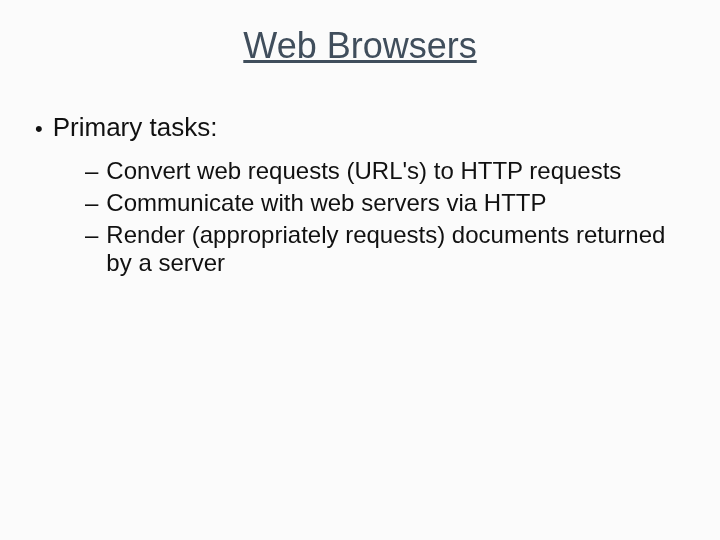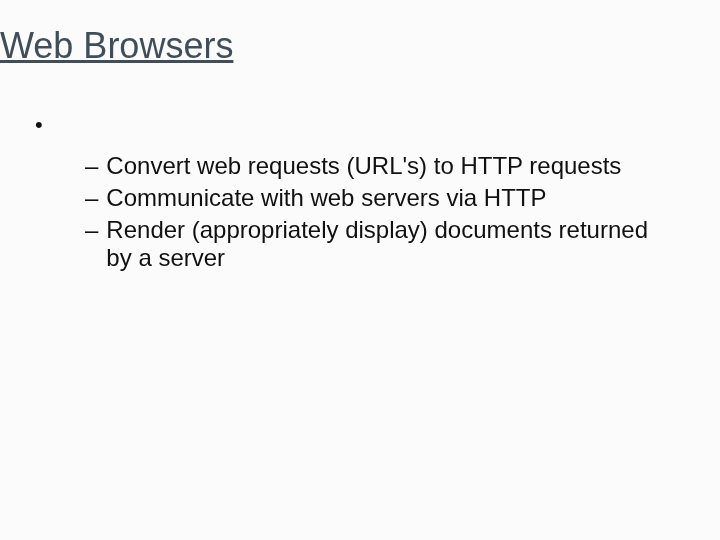--- a/index.html
+++ b/index.html
@@ -6,21 +6,21 @@
     body {
       width: 720px;
       height: 540px;
       background: #fbfbfb;
       font-family: Arial, Helvetica, sans-serif;
       color: #1a1a1a;
       padding-top: 25px;
       overflow: hidden;
     }
     .title {
-      text-align: left;
+      text-align: center;
       font-size: 36px;
       color: #404e5c;
       text-decoration: underline;
       margin-bottom: 45px;
       font-weight: 400;
     }
     .content {
       padding-left: 35px;
       padding-right: 50px;
     }
@@ -54,28 +54,29 @@
     }
   </style>
 </head>
 <body>
 
 <h1 class="title">Web Browsers</h1>
 
 <div class="content">
   <div class="bullet-item">
     <span class="bullet-mark">•</span>
+    <span>Primary tasks:</span>
   </div>
   <div class="sub-list">
     <div class="sub-item">
       <span class="dash-mark">–</span>
       <span class="sub-text">Convert web requests (URL's) to HTTP requests</span>
     </div>
     <div class="sub-item">
       <span class="dash-mark">–</span>
       <span class="sub-text">Communicate with web servers via HTTP</span>
     </div>
     <div class="sub-item">
       <span class="dash-mark">–</span>
-      <span class="sub-text">Render (appropriately display) documents returned by a server</span>
+      <span class="sub-text">Render (appropriately requests) documents returned by a server</span>
     </div>
   </div>
 </div>
 
 </body></html>

